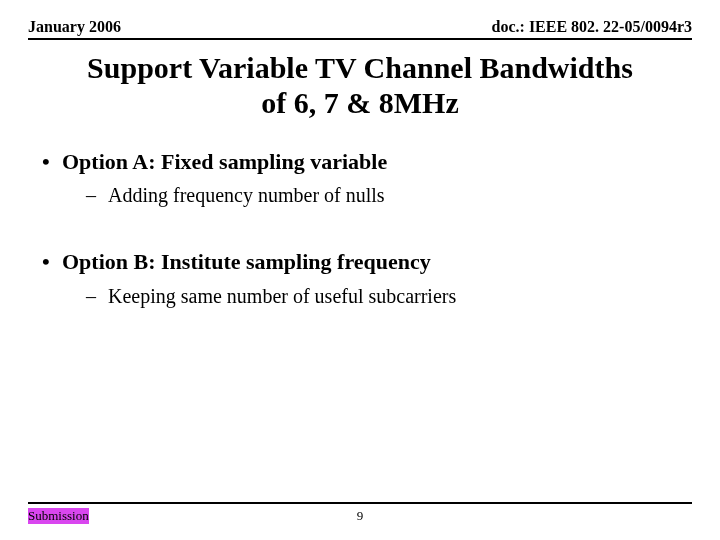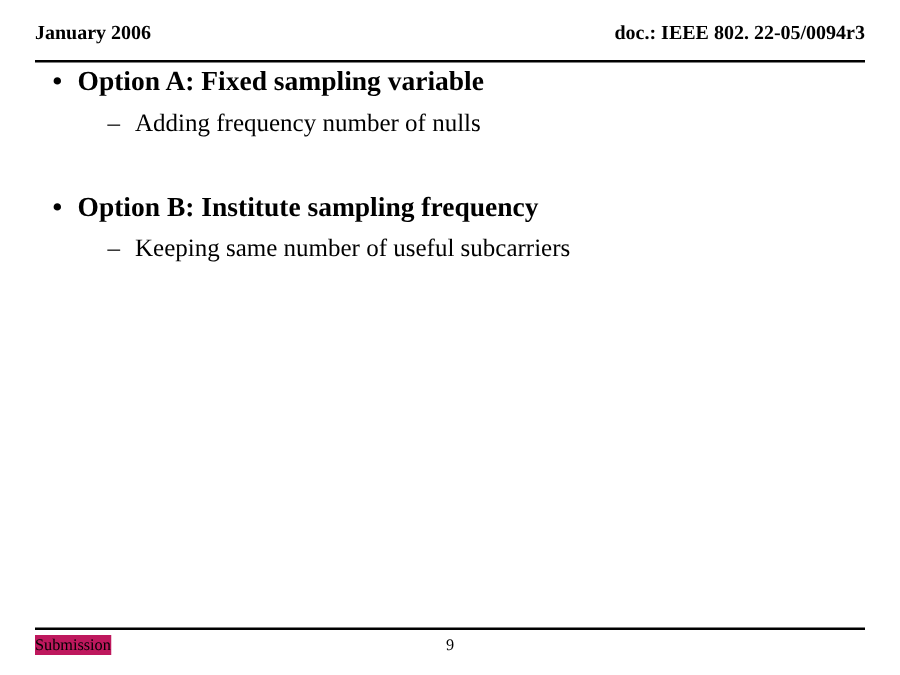--- a/index.html
+++ b/index.html
@@ -1,40 +1,44 @@
 <!DOCTYPE html>
 <html><head>
 <meta charset="utf-8">
 <style>
   * { margin: 0; padding: 0; box-sizing: border-box; }
   html, body { width: 720px; height: 540px; background: #fff; font-family: "Times New Roman", Times, serif; color: #000; }
   .slide { width: 720px; height: 540px; position: relative; padding: 18px 28px 14px 28px; }
-  .topbar { display: flex; justify-content: space-between; align-items: center; font-weight: bold; font-size: 16px; border-bottom: 2px solid #000; padding-bottom: 12px; }
+  .topbar { display: flex; justify-content: space-between; align-items: center; font-weight: bold; font-size: 16px; border-bottom: 2px solid #000; padding-bottom: 2px; }
   .title { text-align: center; font-weight: bold; font-size: 30px; line-height: 1.18; margin-top: 10px; margin-bottom: 26px; }
   .content { font-size: 22px; line-height: 1.35; }
   .bullet { display: flex; margin-bottom: 6px; font-weight: bold; padding-left: 14px; }
   .bullet .dot { width: 20px; flex: 0 0 20px; }
   .sub { display: flex; font-weight: normal; font-size: 20px; padding-left: 58px; margin-bottom: 26px; }
   .sub .dash { width: 22px; flex: 0 0 22px; }
   .footer { position: absolute; left: 28px; right: 28px; bottom: 16px; }
   .footer-rule { border-top: 2px solid #000; height: 0; margin-bottom: 4px; }
   .footer-row { display: flex; justify-content: space-between; font-size: 13px; }
   .footer-center { position: absolute; left: 0; right: 0; text-align: center; }
-  .footer-left, .footer-right { position: relative; z-index: 1; background: #be185d; }
+  .footer-left, .footer-right { position: relative; z-index: 1; background: #d946ef; }
 </style>
 </head>
 <body>
 
 <div class="slide">
 
   <div class="topbar">
     <span>January 2006</span>
     <span>doc.: IEEE 802. 22-05/0094r3</span>
   </div>
 
+  <div class="title">
+    <div>Support Variable TV Channel Bandwidths</div>
+    <div>of 6, 7 &amp; 8MHz</div>
+  </div>
 
   <div class="content">
 
     <div class="bullet">
       <span class="dot">•</span>
       <span>Option A: Fixed sampling variable</span>
     </div>
     <div class="sub">
       <span class="dash">–</span>
       <span>Adding frequency number of nulls</span>

